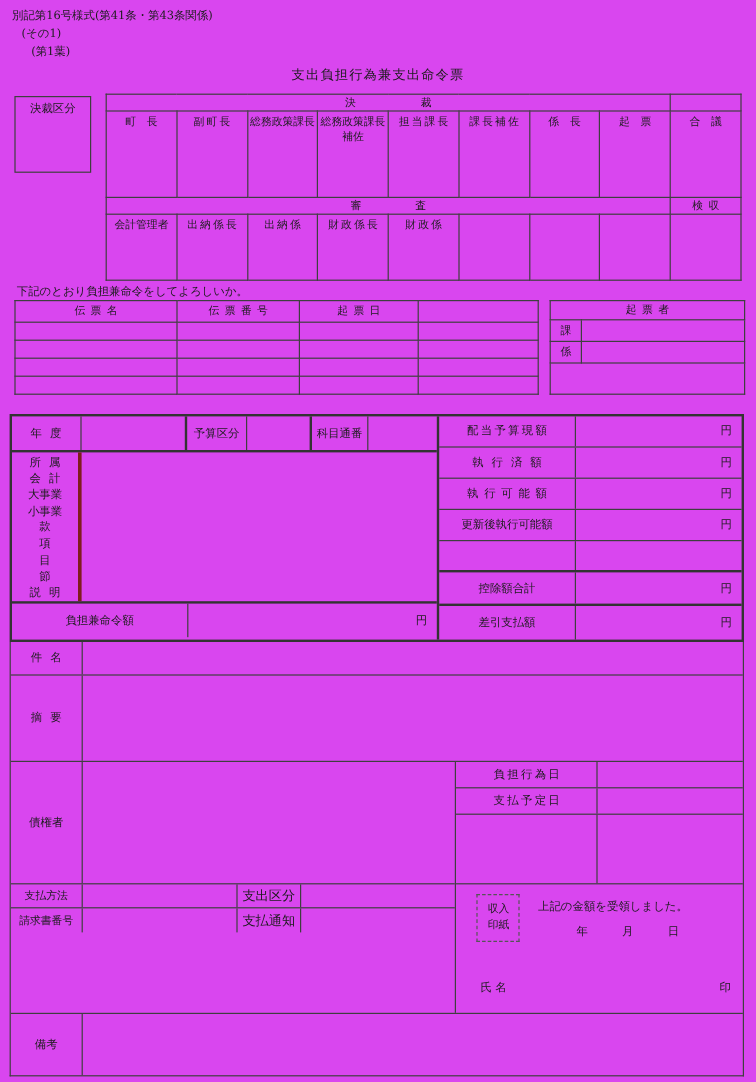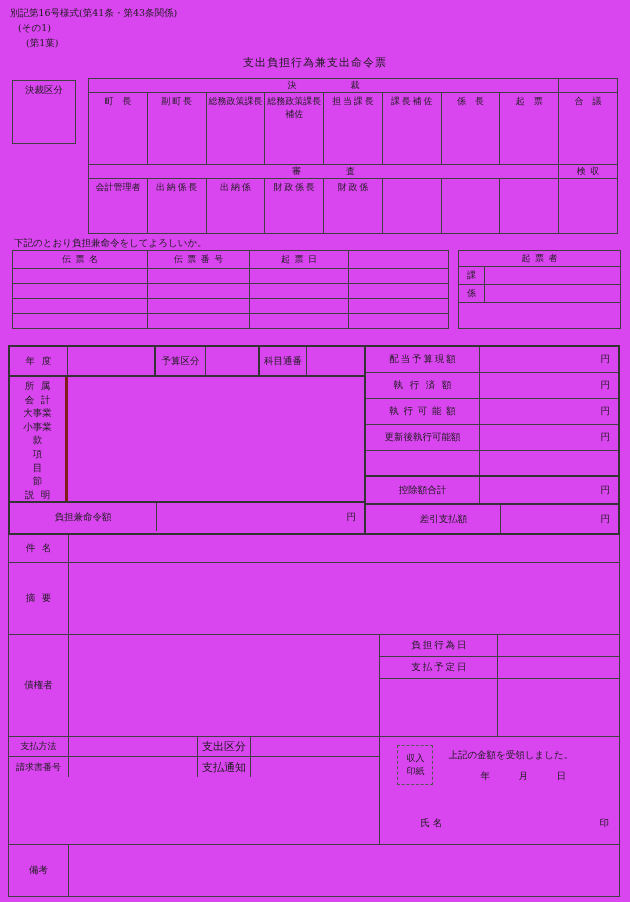--- a/index.html
+++ b/index.html
@@ -53,21 +53,21 @@
   .b-field { flex:1; }
   .b-row3 { display:flex; height:28px; }
   .futan-lbl { width:147px; border-right:1px solid #3f3f3f; display:flex; align-items:center; justify-content:center; }
   .amount-field { flex:1; display:flex; align-items:center; justify-content:flex-end; padding-right:8px; }
   .budget-right { width:252px; display:flex; flex-direction:column; }
   .r-row { display:flex; height:26px; border-bottom:1px solid #3f3f3f; }
   .r-lbl { width:114px; border-right:1px solid #3f3f3f; display:flex; align-items:center; justify-content:center; }
   .r-val { flex:1; display:flex; align-items:center; justify-content:flex-end; padding-right:8px; }
   .r-row.rempty { height:24px; border-bottom:none; }
   .r-row.kojo { height:30px; border-top:2px solid #333; border-bottom:2px solid #333; }
-  .r-row.sashi { height:28px; border-bottom:none;padding-left:21px; }
+  .r-row.sashi { height:28px; border-bottom:none; }
 
   
   .lower { left:8px; top:535px; width:612px; height:362px; border:1px solid #3f3f3f; border-top:none; display:flex; flex-direction:column; }
   .lrow { display:flex; border-bottom:1px solid #3f3f3f; }
   .l-lbl { width:60px; border-right:1px solid #3f3f3f; display:flex; align-items:center; justify-content:center; }
   .l-field { flex:1; }
   .row-kenmei { height:28px; }
   .row-tekiyo { height:72px; }
   .sectionB { display:flex; height:210px; border-bottom:1px solid #3f3f3f; }
   .sb-left { width:372px; border-right:1px solid #3f3f3f; display:flex; flex-direction:column; }
@@ -83,21 +83,21 @@
   .daterow { height:22px; display:flex; border-bottom:1px solid #3f3f3f; }
   .d-lbl { width:118px; border-right:1px solid #3f3f3f; display:flex; align-items:center; justify-content:center; }
   .d-val { flex:1; }
   .bigempty { height:58px; display:flex; border-bottom:1px solid #3f3f3f; }
   .be-l { width:118px; border-right:1px solid #3f3f3f; }
   .be-r { flex:1; }
   .receipt { flex:1; position:relative; }
   .stamp { position:absolute; left:17px; top:8px; width:36px; height:40px; border:1px dashed #555; text-align:center; font-size:9px; line-height:13px; padding-top:6px; }
   .r-msg { position:absolute; left:68px; top:12px; }
   .r-date { position:absolute; left:100px; top:33px; }
-  .r-name { position:absolute; left:40px; top:80px; letter-spacing:.3em; }
+  .r-name { position:absolute; left:20px; top:80px; letter-spacing:.3em; }
   .r-seal { position:absolute; right:10px; top:80px; }
   .row-biko { height:51px; border-bottom:none; }
 </style>
 </head>
 <body>
 
 <div class="page">
 
   <div class="abs note1">別記第16号様式(第41条・第43条関係)</div>
   <div class="abs note2">(その1)</div>

